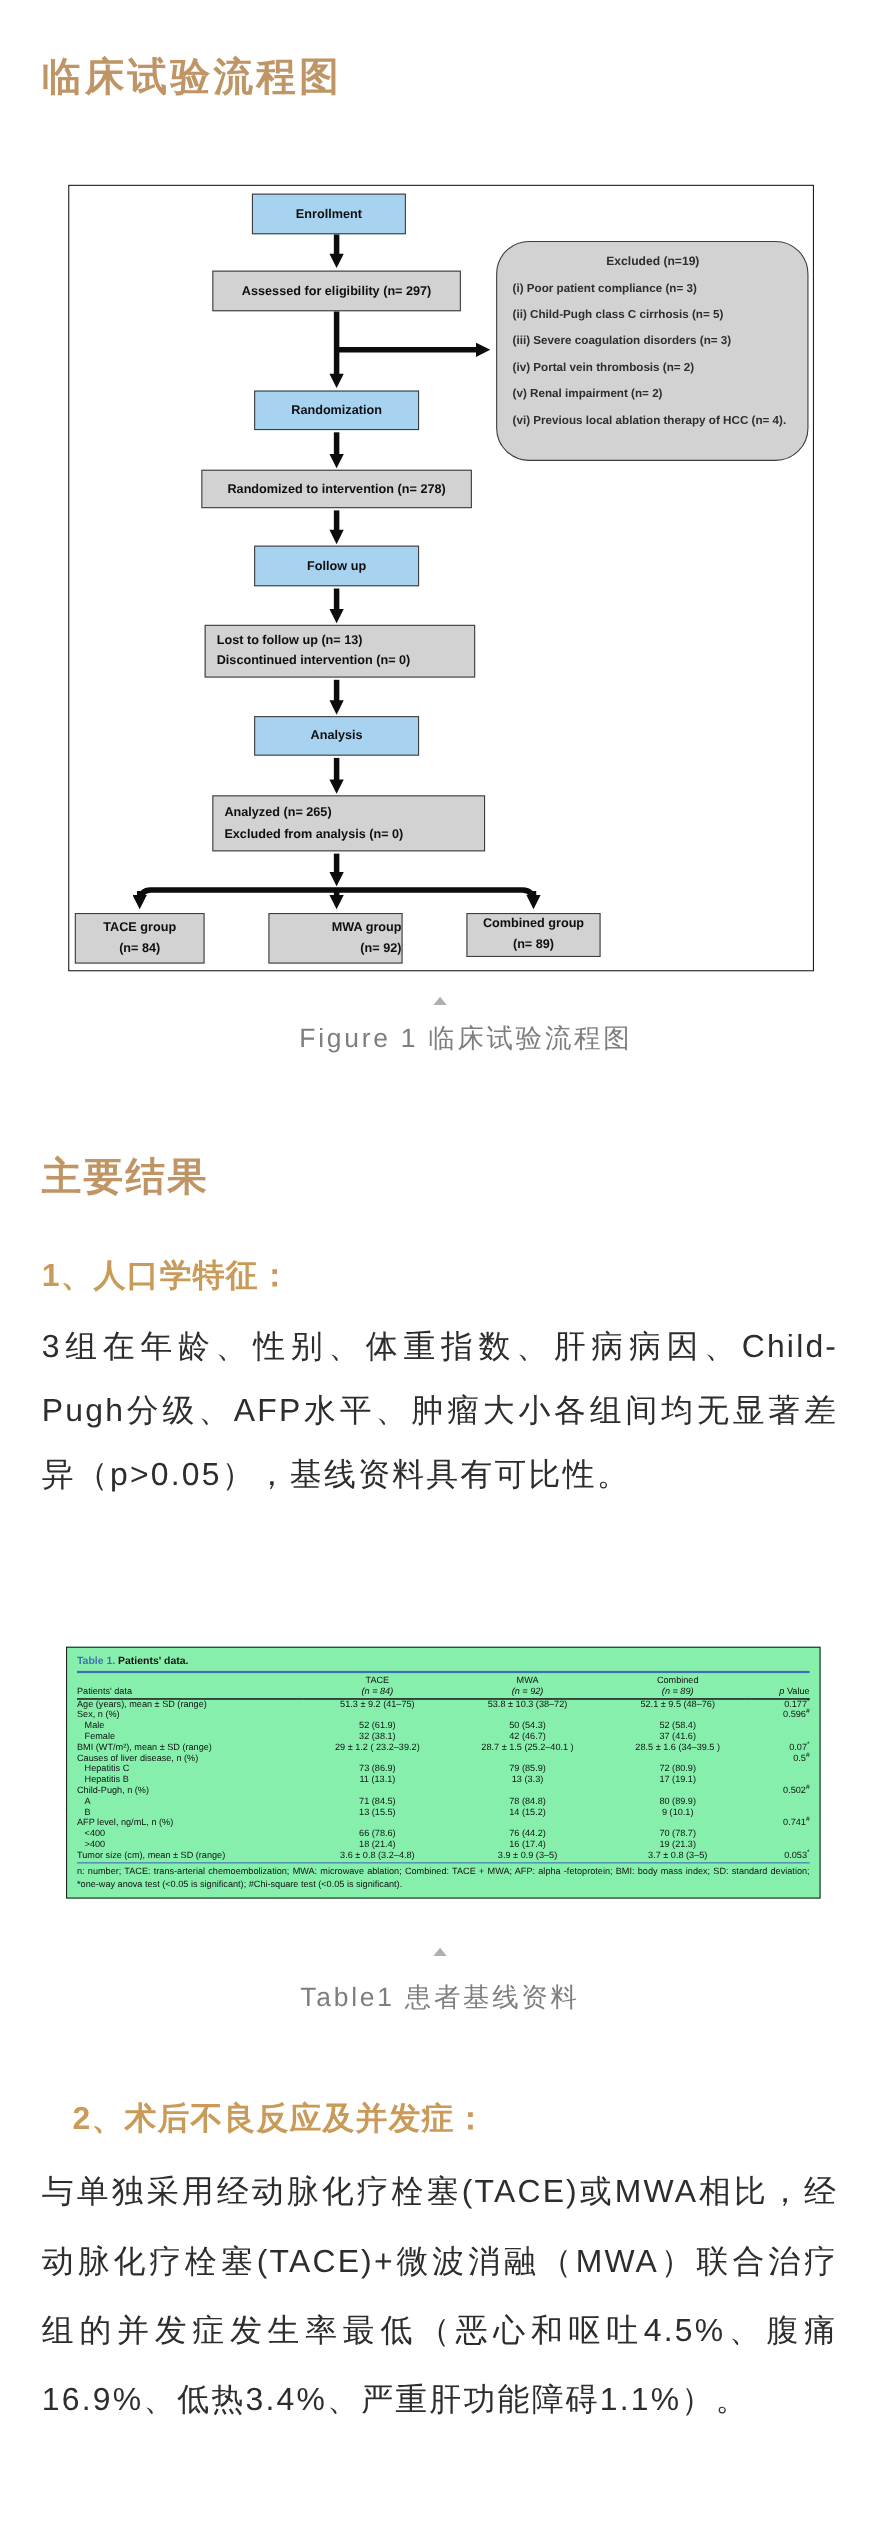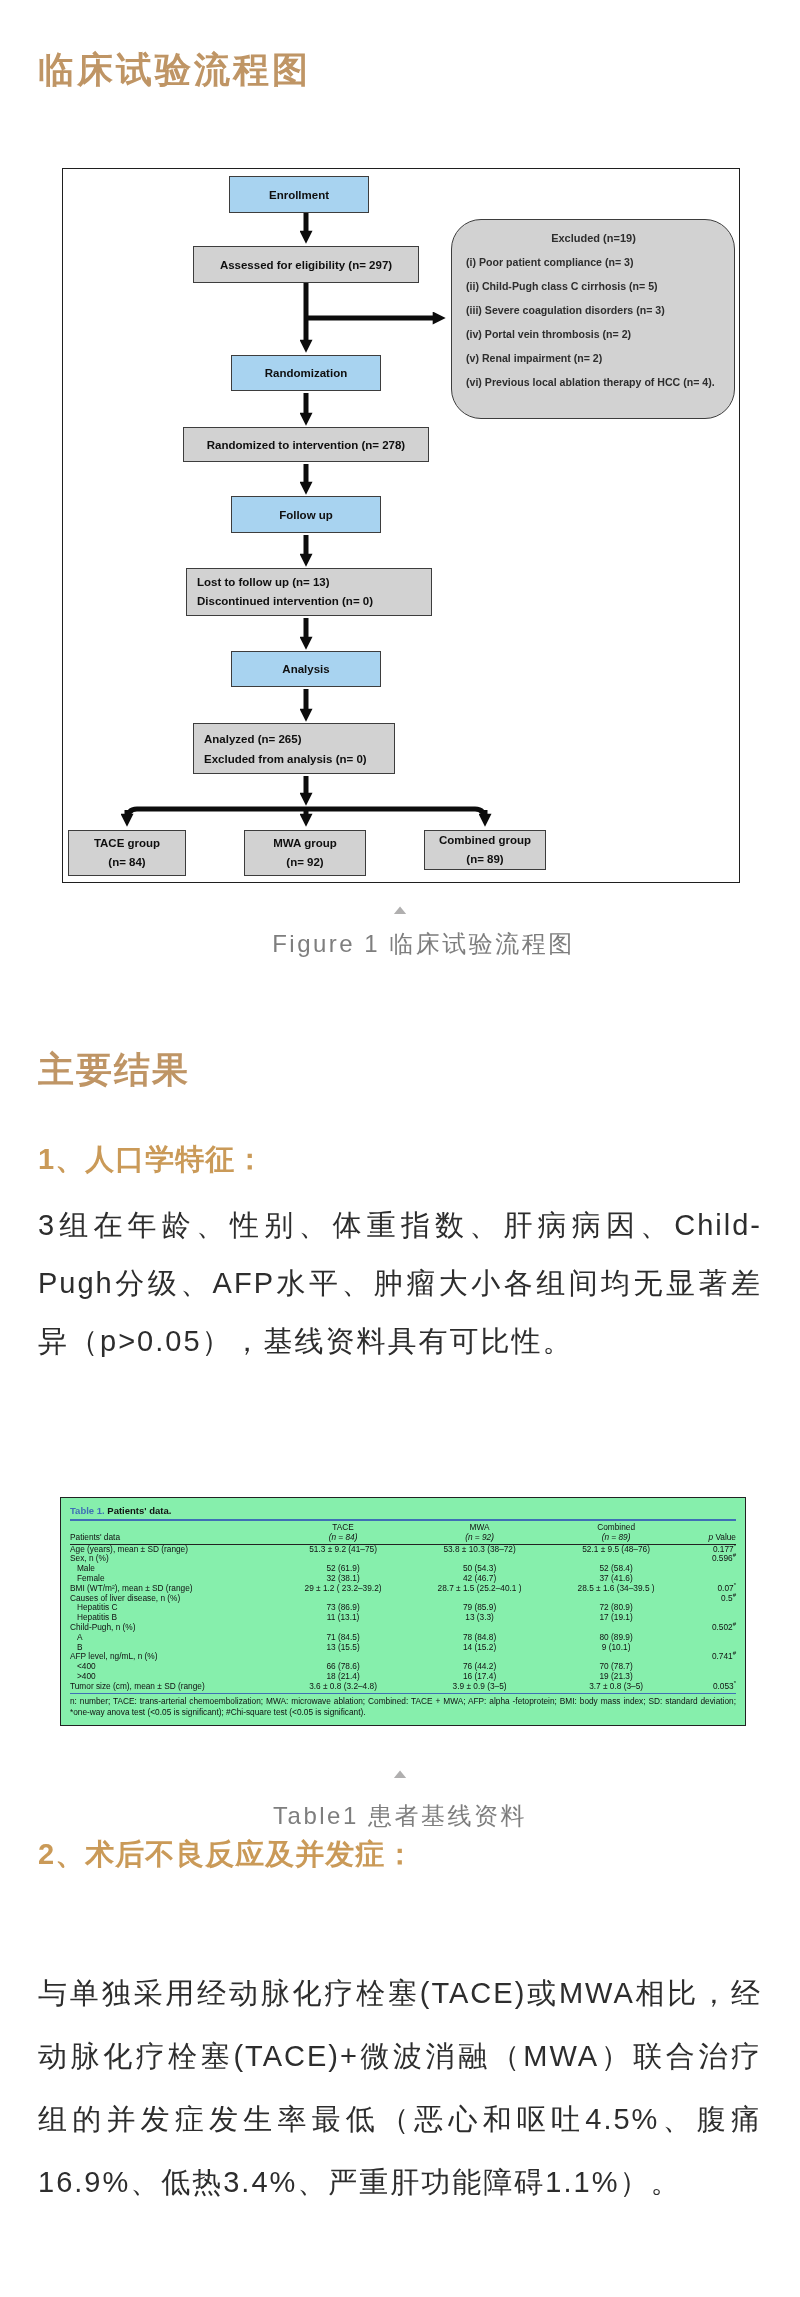--- a/index.html
+++ b/index.html
@@ -36,23 +36,23 @@
   .fc-blue{background:var(--flow-stage-blue);}
   .fc-gray{background:var(--flow-data-gray);}
   .fc-left{align-items:flex-start;text-align:left;padding-left:10px;justify-content:center;}
   #fc-enroll{left:166px;top:7px;width:140px;height:37px;}
   #fc-assessed{left:130px;top:77px;width:226px;height:37px;}
   #fc-random{left:168px;top:186px;width:150px;height:36px;}
   #fc-randomized{left:120px;top:258px;width:246px;height:35px;}
   #fc-follow{left:168px;top:327px;width:150px;height:37px;}
   #fc-lost{left:123px;top:399px;width:246px;height:48px;line-height:19px;}
   #fc-analysis{left:168px;top:482px;width:150px;height:36px;}
-  #fc-analyzed{left:130px;top:554px;width:202px;height:51px;line-height:20px;}
+  #fc-analyzed{left:130px;top:554px;width:248px;height:51px;line-height:20px;}
   #fc-g0{left:5px;top:661px;width:118px;height:46px;line-height:19px;}
-  #fc-g1{left:181px;top:661px;width:122px;height:46px;line-height:19px;}
+  #fc-g1{left:181px;top:661px;width:122px;height:46px;line-height:19px;align-items:flex-end;}
   #fc-g2{left:361px;top:661px;width:122px;height:40px;line-height:19px;}
   #fc-excluded{left:388px;top:50px;width:284px;height:200px;border-radius:30px;
           background:var(--flow-data-gray);border:1.6px solid #3d3d3d;padding:8px 13px 6px 14px;}
   .ex-title{text-align:center;font-weight:bold;font-size:11px;line-height:20px;margin-bottom:2px;}
   .ex-item{font-weight:bold;font-size:10.6px;line-height:24px;text-align:justify;
           padding-left:19px;text-indent:-19px;}
 
   
   .tri{width:800px;text-align:center;color:#b0afaf;font-size:13px;transform:scaleX(1.6);}
   #fig-tri{top:902px;}
@@ -322,14 +322,14 @@
         </tr>
       </tbody>
   </table>
   <div class="rule-blue thin"></div>
   <div class="tbl-footnote">n: number; TACE: trans-arterial chemoembolization; MWA: microwave ablation; Combined: TACE + MWA; AFP: alpha -fetoprotein; BMI: body mass index; SD: standard deviation; *one-way anova test (&lt;0.05 is significant); #Chi-square test (&lt;0.05 is significant).</div>
 </div>
 
 <div id="tbl-tri" class="abs tri">▲</div>
 <div id="tbl-cap" class="abs caption">Table1 患者基线资料</div>
 
-<h3 class="abs sub-heading" style="top:1835px;">2、术后不良反应及并发症：</h3>
+<h3 class="abs sub-heading" style="top:1906px;margin-left:28px;">2、术后不良反应及并发症：</h3>
 <p id="para2" class="abs body-para">与单独采用经动脉化疗栓塞(TACE)或MWA相比，经动脉化疗栓塞(TACE)+微波消融（MWA）联合治疗组的并发症发生率最低（恶心和呕吐4.5%、腹痛16.9%、低热3.4%、严重肝功能障碍1.1%）。</p>
 
 </body></html>

